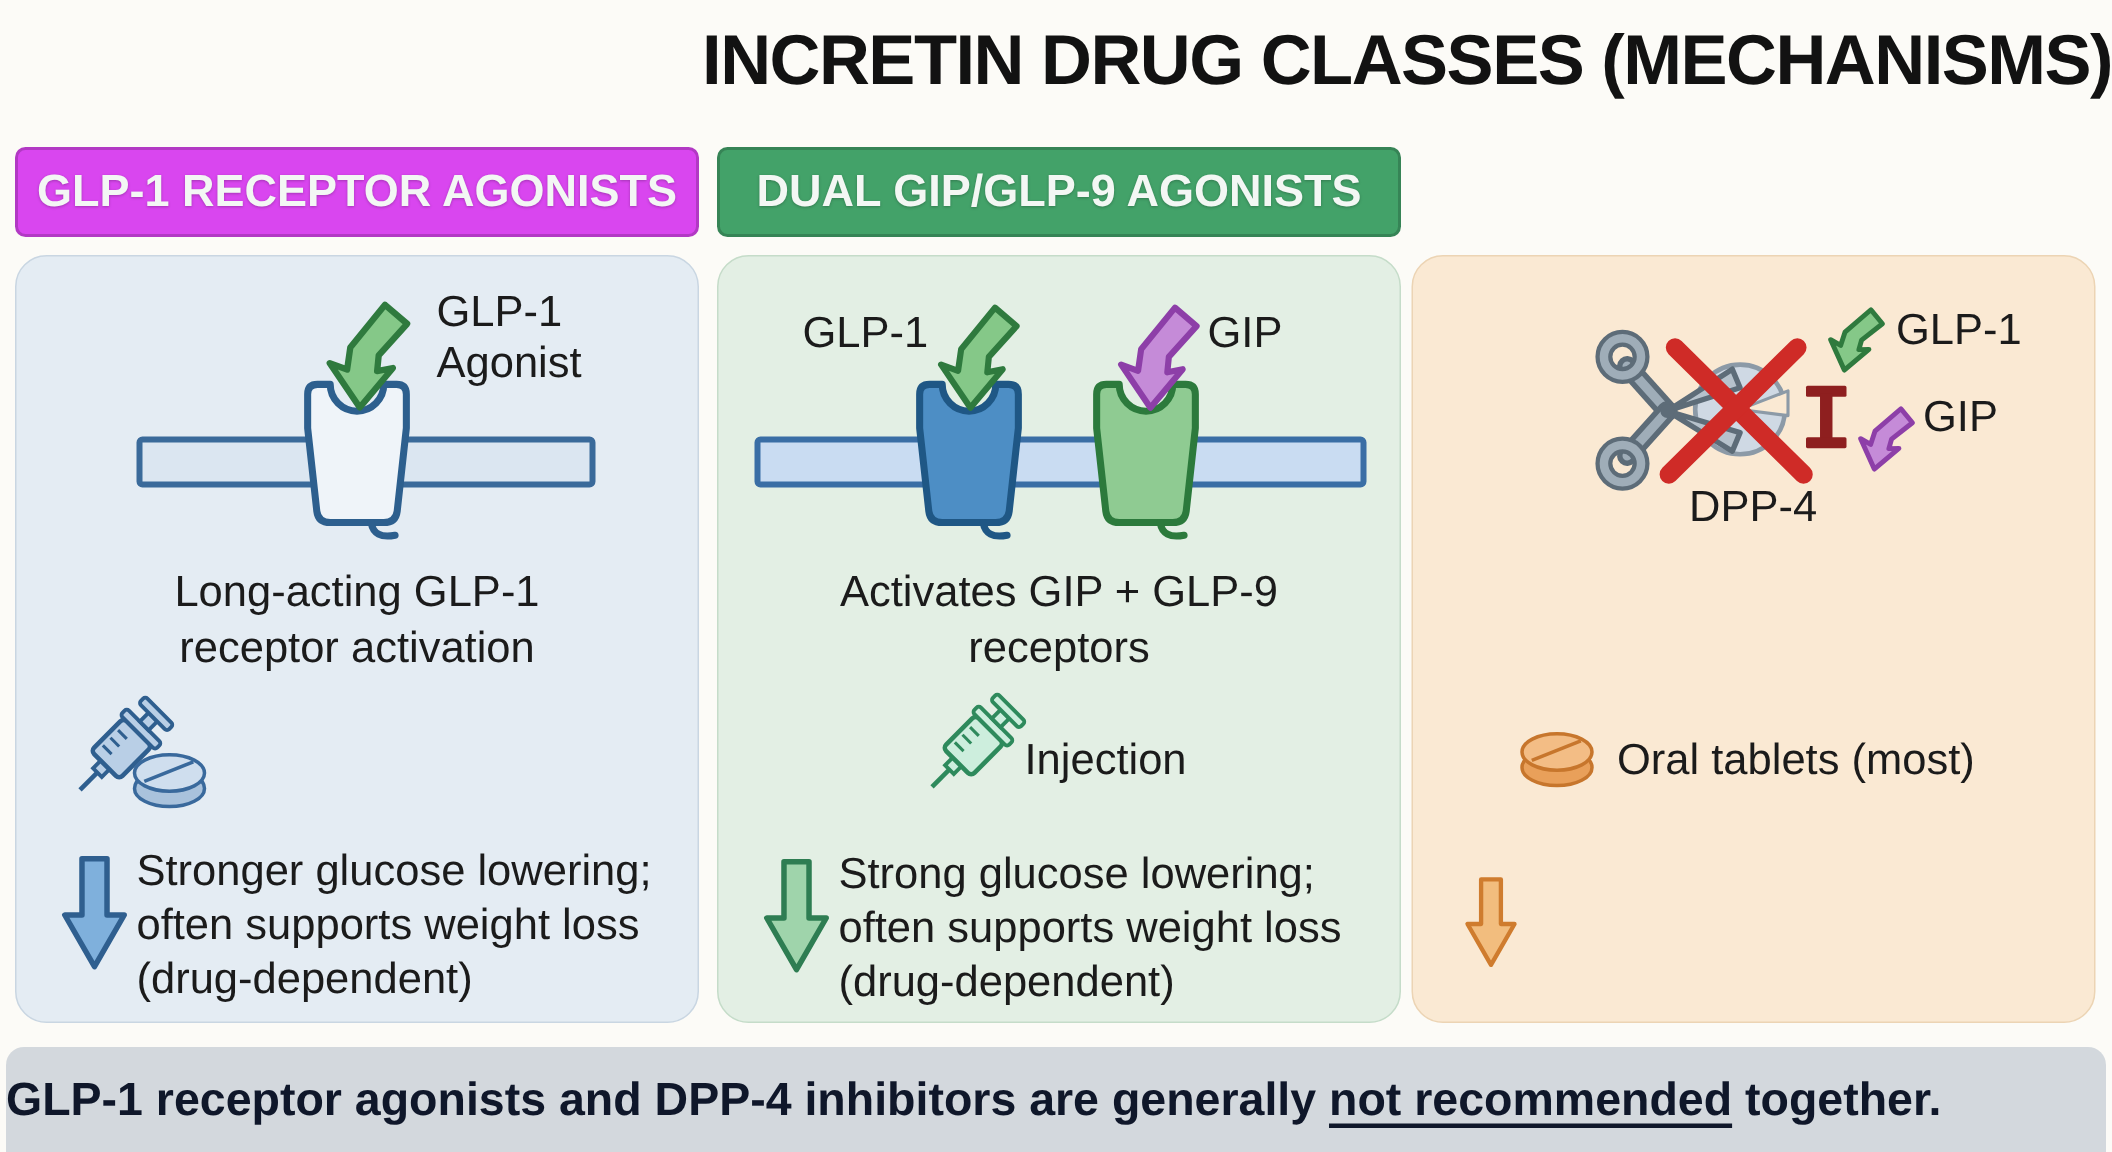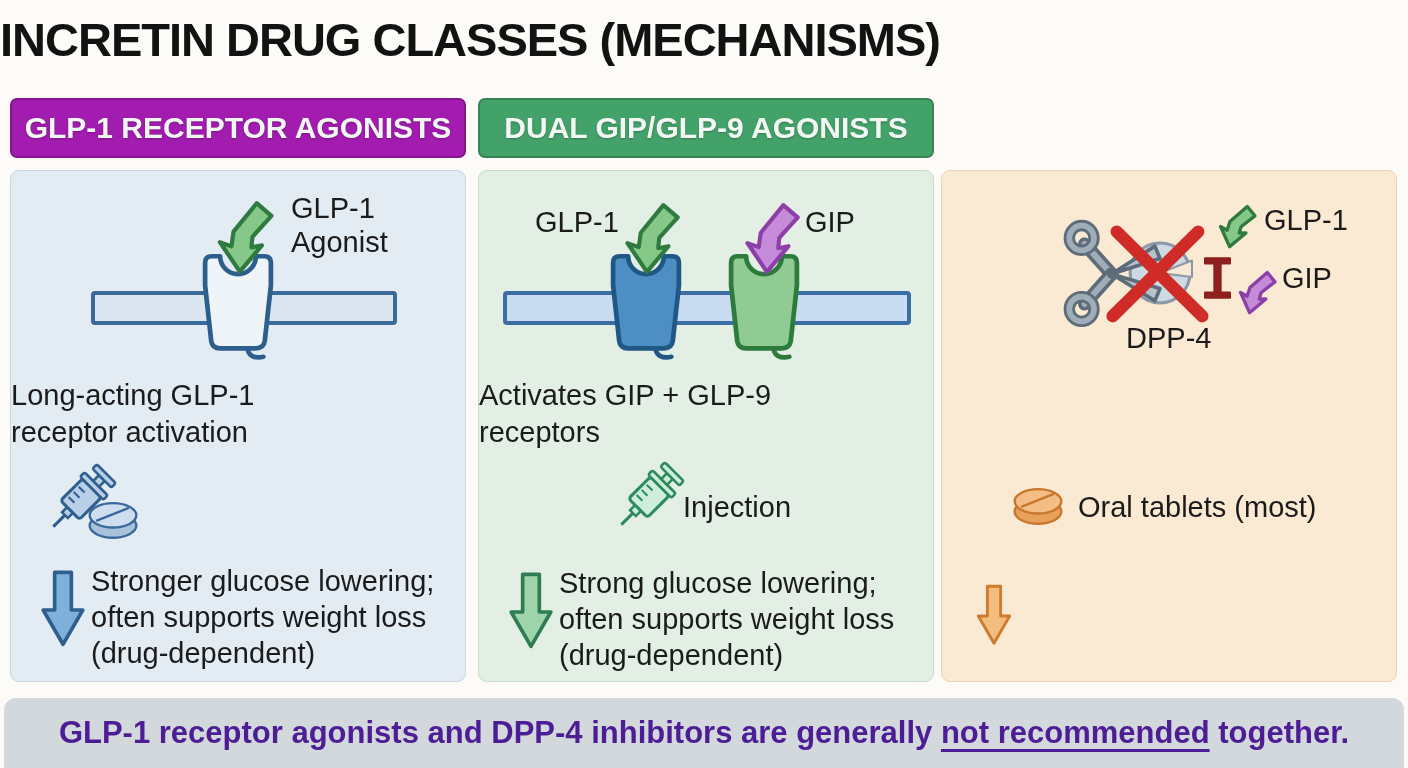--- a/index.html
+++ b/index.html
@@ -4,63 +4,63 @@
 <style>
   html,body{margin:0;padding:0;background:#e9e9e9;}
   #stage{
     position:relative;width:1408px;height:768px;overflow:hidden;
     background:#fcfbf7;
     font-family:"Liberation Sans", sans-serif;
     color:#1b1b1b;
   }
   .title{
     position:absolute;left:0;top:12px;width:100%;
-    text-align:left;font-size:47px;font-weight:bold;color:#121212;
+    text-align:right;font-size:47px;font-weight:bold;color:#121212;
     letter-spacing:-1px;
   }
   .hdr{
     position:absolute;top:98px;height:60px;width:456px;
     border-radius:7px;border:2px solid rgba(0,0,0,0.18);
     box-sizing:border-box;
     text-align:center;line-height:56px;
     font-size:30px;font-weight:bold;color:#f3f7f4;
     text-shadow:0 1px 2px rgba(0,0,0,0.25);
   }
-  .hdr1{left:10px;background:#a21caf;}
+  .hdr1{left:10px;background:#d946ef;}
   .hdr2{left:478px;background:#43a269;}
   .hdr3{left:941px;background:#e8912c;}
   .panel{
     position:absolute;top:170px;height:512px;width:456px;
-    border-radius:9px;box-sizing:border-box;
+    border-radius:21px;box-sizing:border-box;
   }
   .p1{left:10px;background:#e4ecf3;border:1px solid #c9d6e2;}
   .p2{left:478px;background:#e3efe4;border:1px solid #c5dcc9;}
   .p3{left:941px;background:#fae9d3;border:1px solid #ecd4b4;}
   .membrane{
     position:absolute;height:26px;border-radius:4px;box-sizing:content-box;
   }
   .m1{left:80px;top:120px;width:298px;background:#dbe6f1;border:4px solid #3a6a9a;}
   .m2{left:24px;top:120px;width:400px;background:#c9dcf2;border:4px solid #3a6ea5;}
   .abs{position:absolute;}
   .lbl{
     position:absolute;font-size:29px;line-height:34px;color:#1b1b1b;
     white-space:pre-line;
   }
   .mech{
-    position:absolute;left:0;top:206px;width:100%;text-align:left;
+    position:absolute;left:0;top:206px;width:100%;text-align:center;
     font-size:29px;line-height:37px;white-space:pre-line;color:#1b1b1b;
   }
   .route,.effect{
     position:absolute;font-size:29px;line-height:36px;white-space:pre-line;color:#1b1b1b;
   }
   .footer{
     position:absolute;left:4px;top:698px;width:1400px;height:70px;
     background:#d3d8dd;border-radius:12px 12px 0 0;
-    text-align:center;line-height:70px;
-    font-size:31px;font-weight:bold;color:#4c1d95;
+    line-height:70px;
+    font-size:31px;font-weight:bold;color:#0f172a;
   }
   .footer .ul{text-decoration:underline;text-underline-offset:6px;}
   svg{position:absolute;overflow:visible;}
 </style>
 </head>
 <body>
 
 <div id="stage">
 
   <div class="title">INCRETIN DRUG CLASSES (MECHANISMS)</div>

